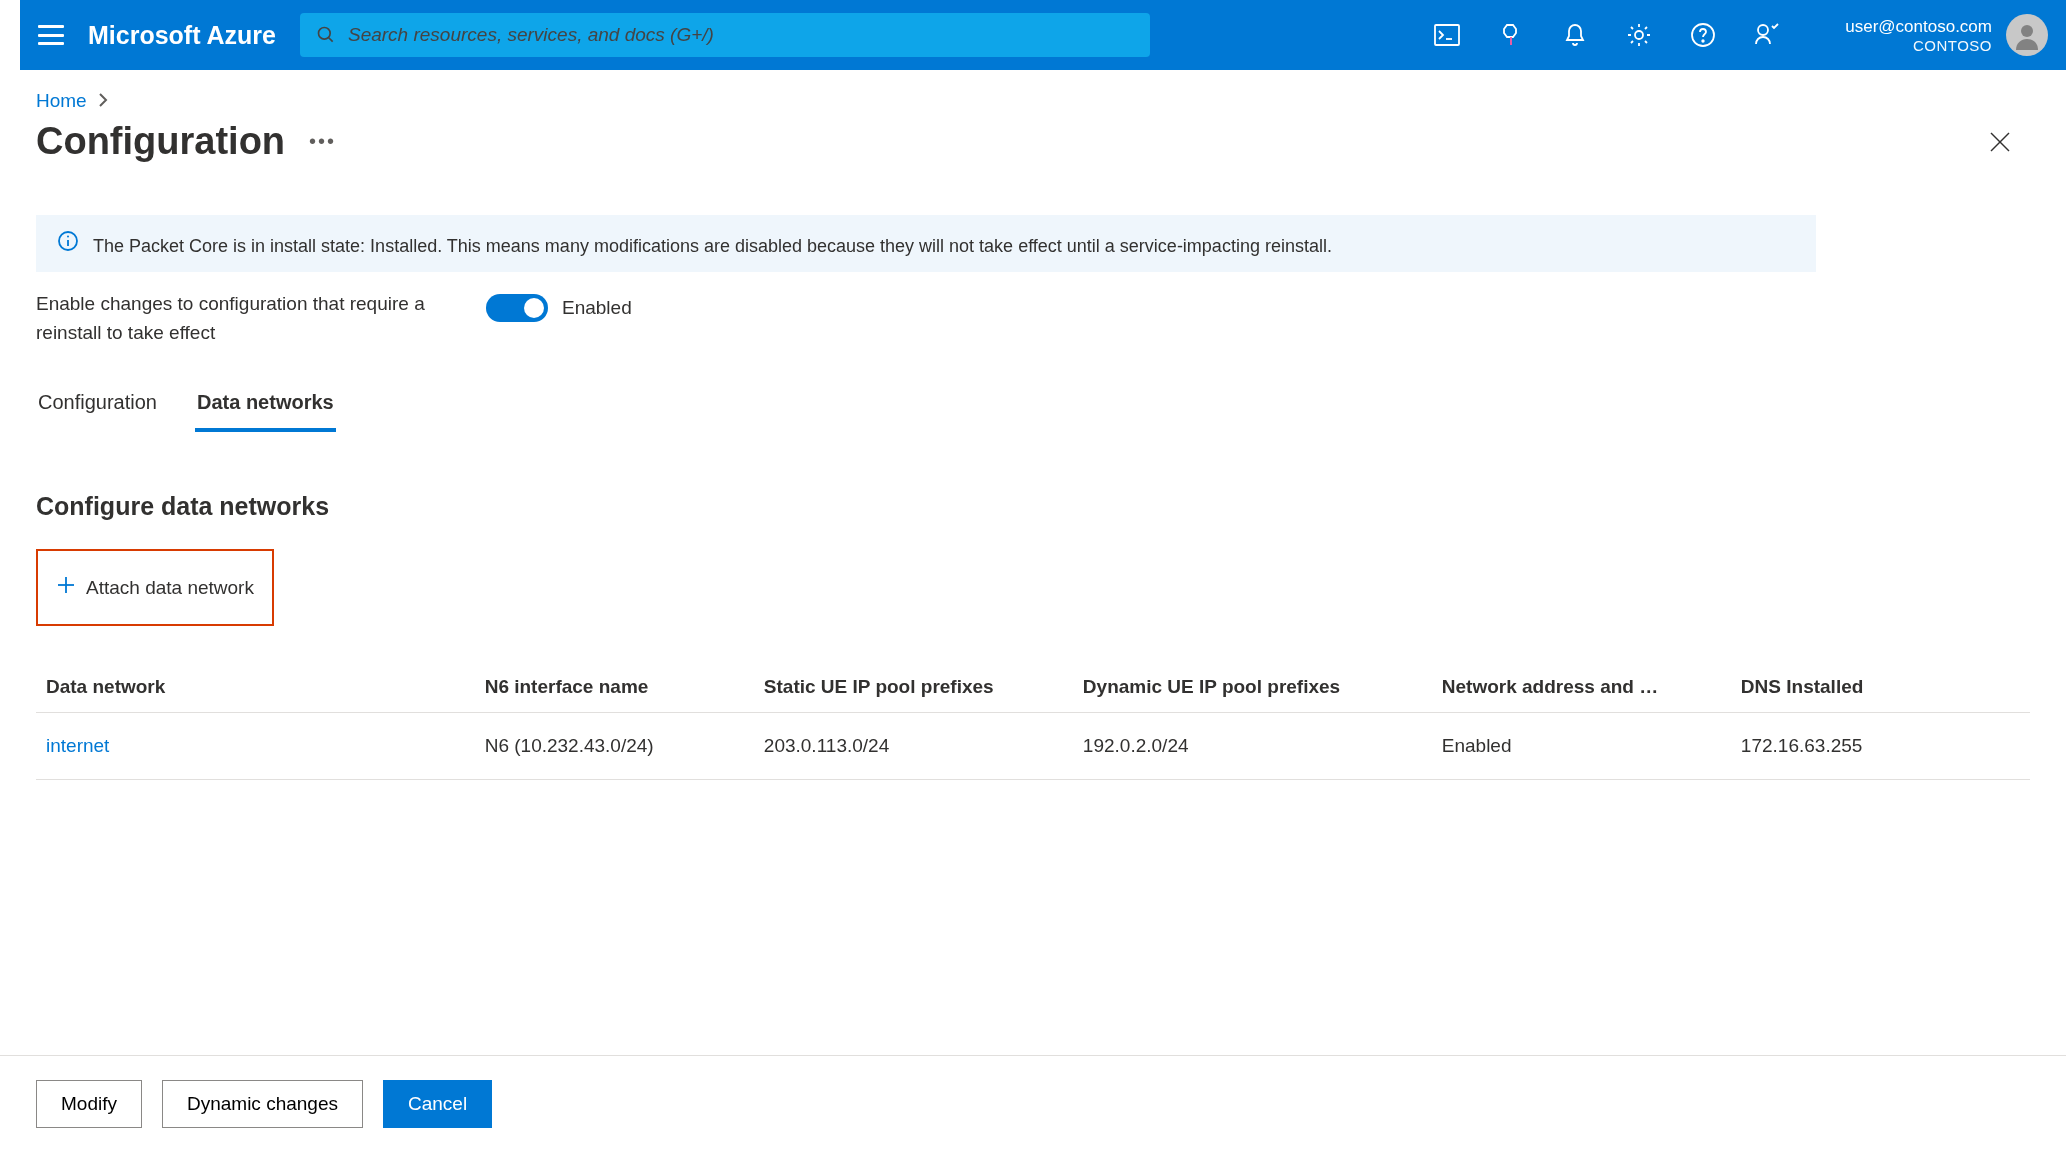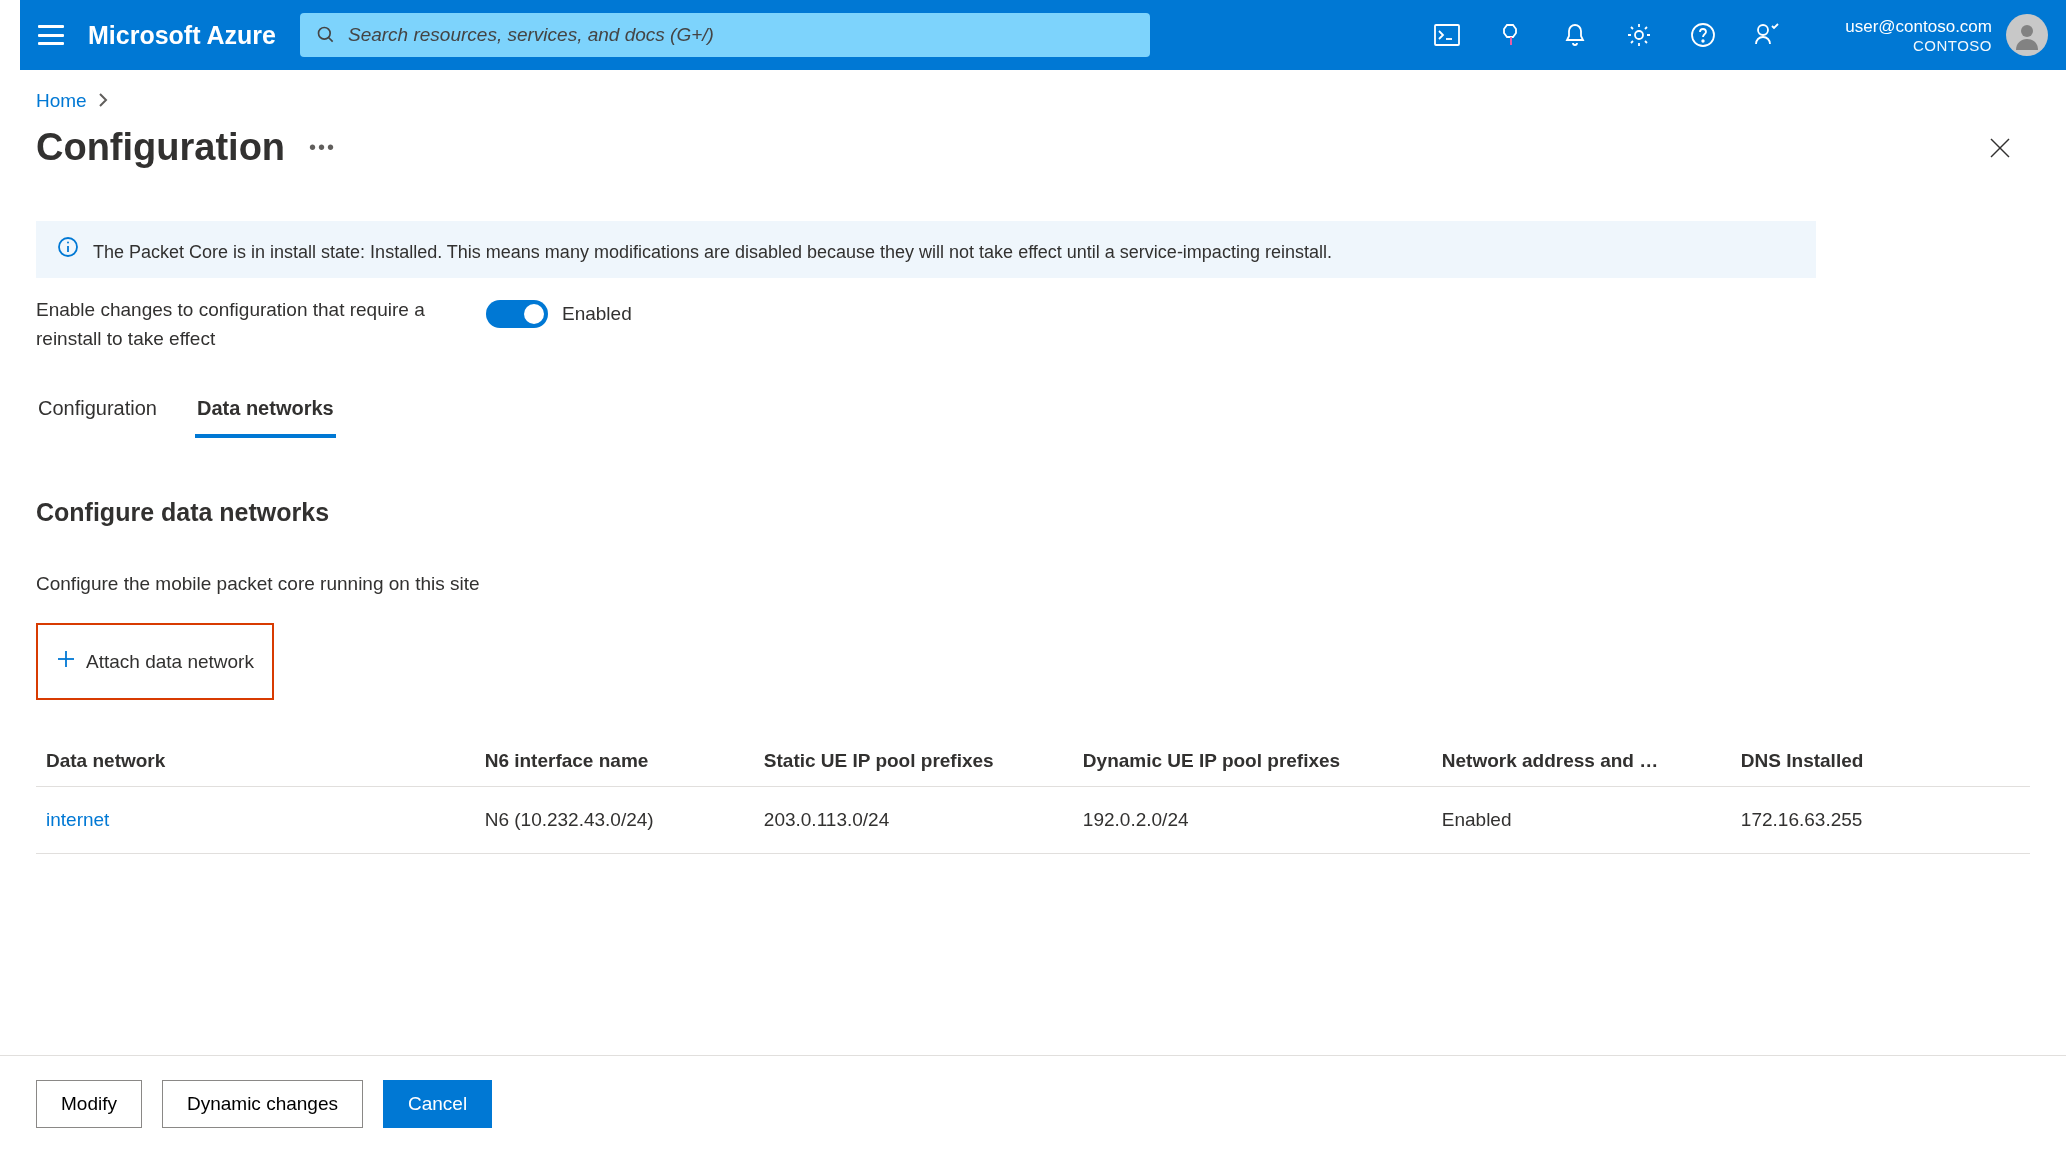--- a/index.html
+++ b/index.html
@@ -2,34 +2,34 @@
 <html><head>
 <meta charset="utf-8">
 <style>
   * { box-sizing: border-box; margin: 0; padding: 0; }
   html, body { font-family: "Segoe UI", Arial, sans-serif; font-size: 14px; color: #323130; background:#fff; width: 2066px; }
   
   .topbar { background:#0078d4; height:70px; display:flex; align-items:center; color:#fff; padding:0 18px; gap:24px;margin-left:20px; }
   .hamburger { width:26px; height:20px; display:flex; flex-direction:column; justify-content:space-between; cursor:pointer; }
   .hamburger span { display:block; height:3px; background:#fff; border-radius:1px; }
   .brand { font-size:25px; font-weight:600; white-space:nowrap; }
-  .search { flex:0 0 850px; background:#7dd3fc; border-radius:4px; height:44px; display:flex; align-items:center; padding:0 16px; color:#3b3b3b; gap:12px; }
+  .search { flex:0 0 850px; background:#0ea5e9; border-radius:4px; height:44px; display:flex; align-items:center; padding:0 16px; color:#3b3b3b; gap:12px; }
   .search svg { flex-shrink:0; }
   .search .placeholder { color:#444; font-size:19px; font-style:italic; }
   .topbar-spacer { flex:1; }
   .topbar-icons { display:flex; gap:36px; align-items:center; }
   .topbar-icons .ticon { width:28px; height:28px; display:flex; align-items:center; justify-content:center; cursor:pointer; }
   .account { display:flex; align-items:center; gap:14px; margin-left:40px; }
   .account-text { text-align:right; font-size:17px; }
   .account-text .dir { font-size:15px; opacity:.95; letter-spacing:.5px; }
   .avatar { width:42px; height:42px; border-radius:50%; background:#c8c8c8; display:flex; align-items:center; justify-content:center; }
   .avatar svg { fill:#828282; }
   
   .body { padding:20px 36px 130px 36px; }
-  .breadcrumb { display:flex; align-items:center; gap:10px; font-size:19px; margin-bottom:14px; }
+  .breadcrumb { display:flex; align-items:center; gap:10px; font-size:19px; margin-bottom:8px; }
   .breadcrumb a { color:#0078d4; text-decoration:none; }
   .breadcrumb .chev { color:#605e5c; }
   .title-row { display:flex; align-items:center; }
   .title-row h1 { font-size:38px; font-weight:600; }
   .title-row .more { margin-left:24px; color:#605e5c; font-size:20px; letter-spacing:2px; cursor:pointer; }
   .title-row .spacer { flex:1; }
   .title-row .close { width:40px; height:40px; display:flex; align-items:center; justify-content:center; cursor:pointer; color:#323130; margin-right:10px; }
   
   .info-banner { background:#eff6fc; border:1px solid #eff6fc; padding:14px 20px; margin-top:52px; display:flex; align-items:flex-end; gap:14px; font-size:18px; width:1780px; }
   .info-banner .info-icon { color:#0078d4; flex-shrink:0; }
@@ -174,21 +174,20 @@
       <div class="toggle-state">Enabled</div>
     </div>
   </div>
 
   <div class="tabs">
     <div class="tab">Configuration</div>
     <div class="tab active">Data networks</div>
   </div>
 
   <h2 class="section">Configure data networks</h2>
-  <div class="section-desc">Configure the mobile packet core running on this site</div>
 
   <div class="attach-btn">
     <span class="plus">
       <svg width="20" height="20" viewBox="0 0 20 20" stroke="#0078d4" stroke-width="1.8">
           <line x1="10" y1="2" x2="10" y2="18"></line>
           <line x1="2" y1="10" x2="18" y2="10"></line>
         </svg>
     </span>
     <span>Attach data network</span>
   </div>

